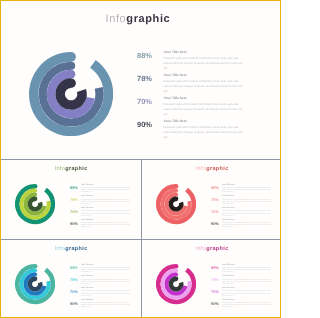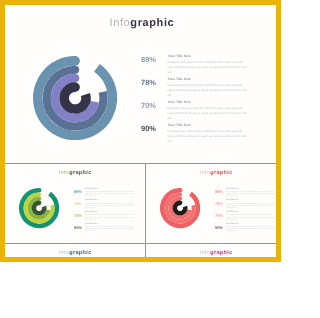--- a/index.html
+++ b/index.html
@@ -1,17 +1,17 @@
 <!DOCTYPE html>
 <html><head>
 <meta charset="utf-8">
 <style>
   html,body{margin:0;padding:0;background:#ffffff;}
   body{width:281px;height:318px;font-family:"Liberation Sans",sans-serif;overflow:hidden;-webkit-font-smoothing:antialiased;text-rendering:geometricPrecision;}
-  .frame{position:absolute;left:0;top:0;width:281px;height:262px;box-sizing:border-box;border:5px solid #eab308;background:#fffefd;overflow:hidden;}
+  .frame{position:absolute;left:0;top:0;width:281px;height:318px;box-sizing:border-box;border:1px solid #eab308;background:#fffefd;overflow:hidden;}
   .hline{position:absolute;left:0;width:281px;height:1px;background:#8e96a3;}
   .vline{position:absolute;width:1px;background:#8e96a3;}
 
   .hero{position:absolute;left:0;top:0;width:281px;height:158px;}
   .hero-title{position:absolute;left:104.6px;top:13.1px;font-size:11px;line-height:11px;white-space:nowrap;letter-spacing:.6px;}
   .t-light{font-weight:400;}
   .t-bold{font-weight:700;}
   .hero-chart{position:absolute;left:28.1px;top:50.8px;width:84.2px;height:84.2px;}
   .hero-rows{position:absolute;left:136px;top:47.7px;width:120px;}
   .hrow{position:relative;height:23px;}

